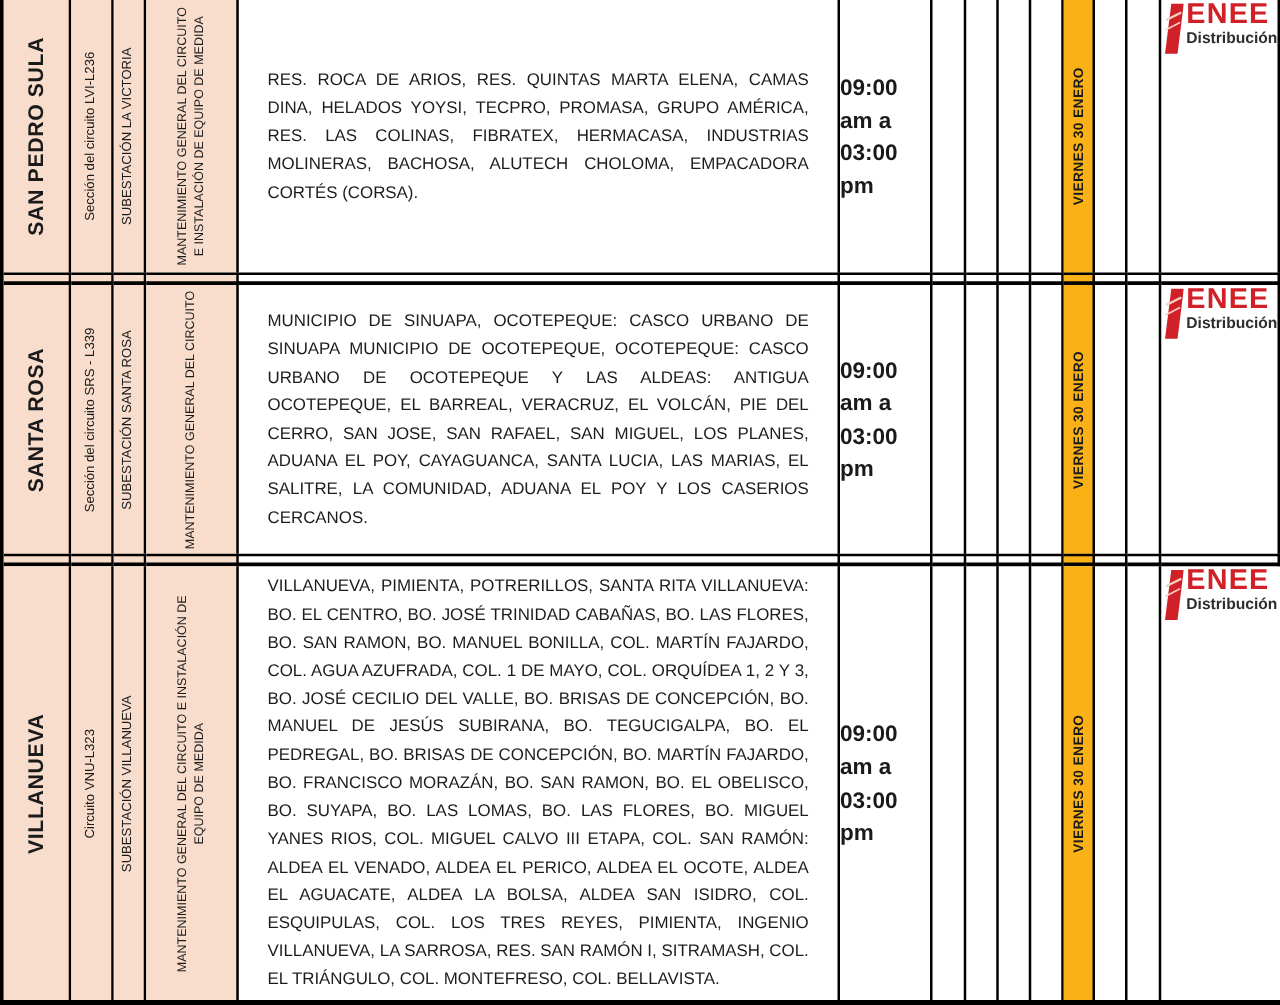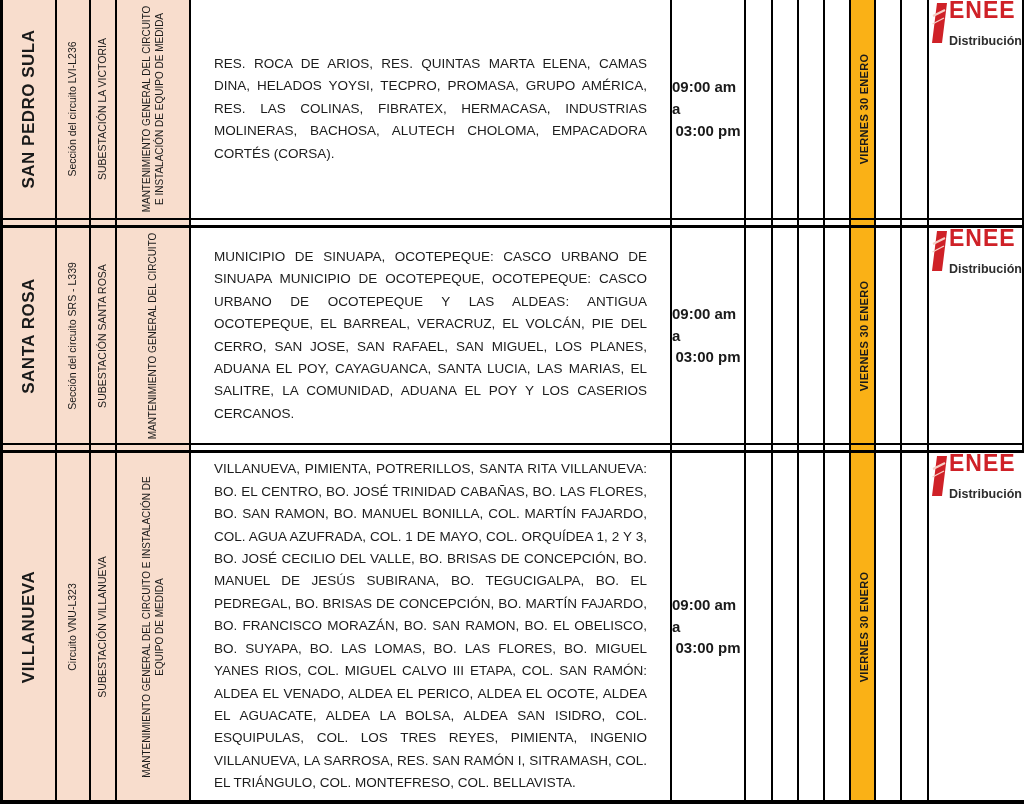--- a/index.html
+++ b/index.html
@@ -35,27 +35,27 @@
   .vt-small{font-size:10.5px;line-height:1.3;}
   .vt-work{font-size:10px;line-height:1.35;}
   .vt-day{font-size:11px;font-weight:bold;letter-spacing:.3px;white-space:nowrap;}
   .c-desc{display:flex;align-items:center;padding:0 23px;}
   .c-desc p{
     margin:0;width:100%;
     font-size:13.5px;line-height:22.4px;color:#1c1c1c;
     text-align:justify;text-justify:inter-word;
   }
   .c-time{display:flex;flex-direction:column;align-items:center;justify-content:center;}
-  .c-time div{font-size:15px;font-weight:bold;color:#1a1a1a;line-height:1.45;}
+  .c-time div{font-size:18px;font-weight:bold;color:#1a1a1a;line-height:1.45;}
   .c-logo{display:flex;align-items:flex-start;}
   .logo{display:flex;align-items:flex-start;padding-left:3px;}
   .logo-icon{flex:0 0 auto;margin-top:2px;}
   .logo-text{display:flex;flex-direction:column;margin-left:2px;}
   .logo-enee{font-size:23px;font-weight:bold;color:#cf2127;letter-spacing:1px;line-height:.95;white-space:nowrap;}
-  .logo-dist{font-size:12.5px;font-weight:bold;color:#2d2d2d;margin-top:12px;white-space:nowrap;}
+  .logo-dist{font-size:12.5px;font-weight:bold;color:#2d2d2d;margin-top:1px;white-space:nowrap;}
 </style>
 </head>
 <body>
 
 <div class="tbl">
 
   <div class="cell pink">
       <div class="vtext vt-city" style="width: 212px; height: 52px;">SAN PEDRO SULA</div>
     </div>
   <div class="cell pink">

